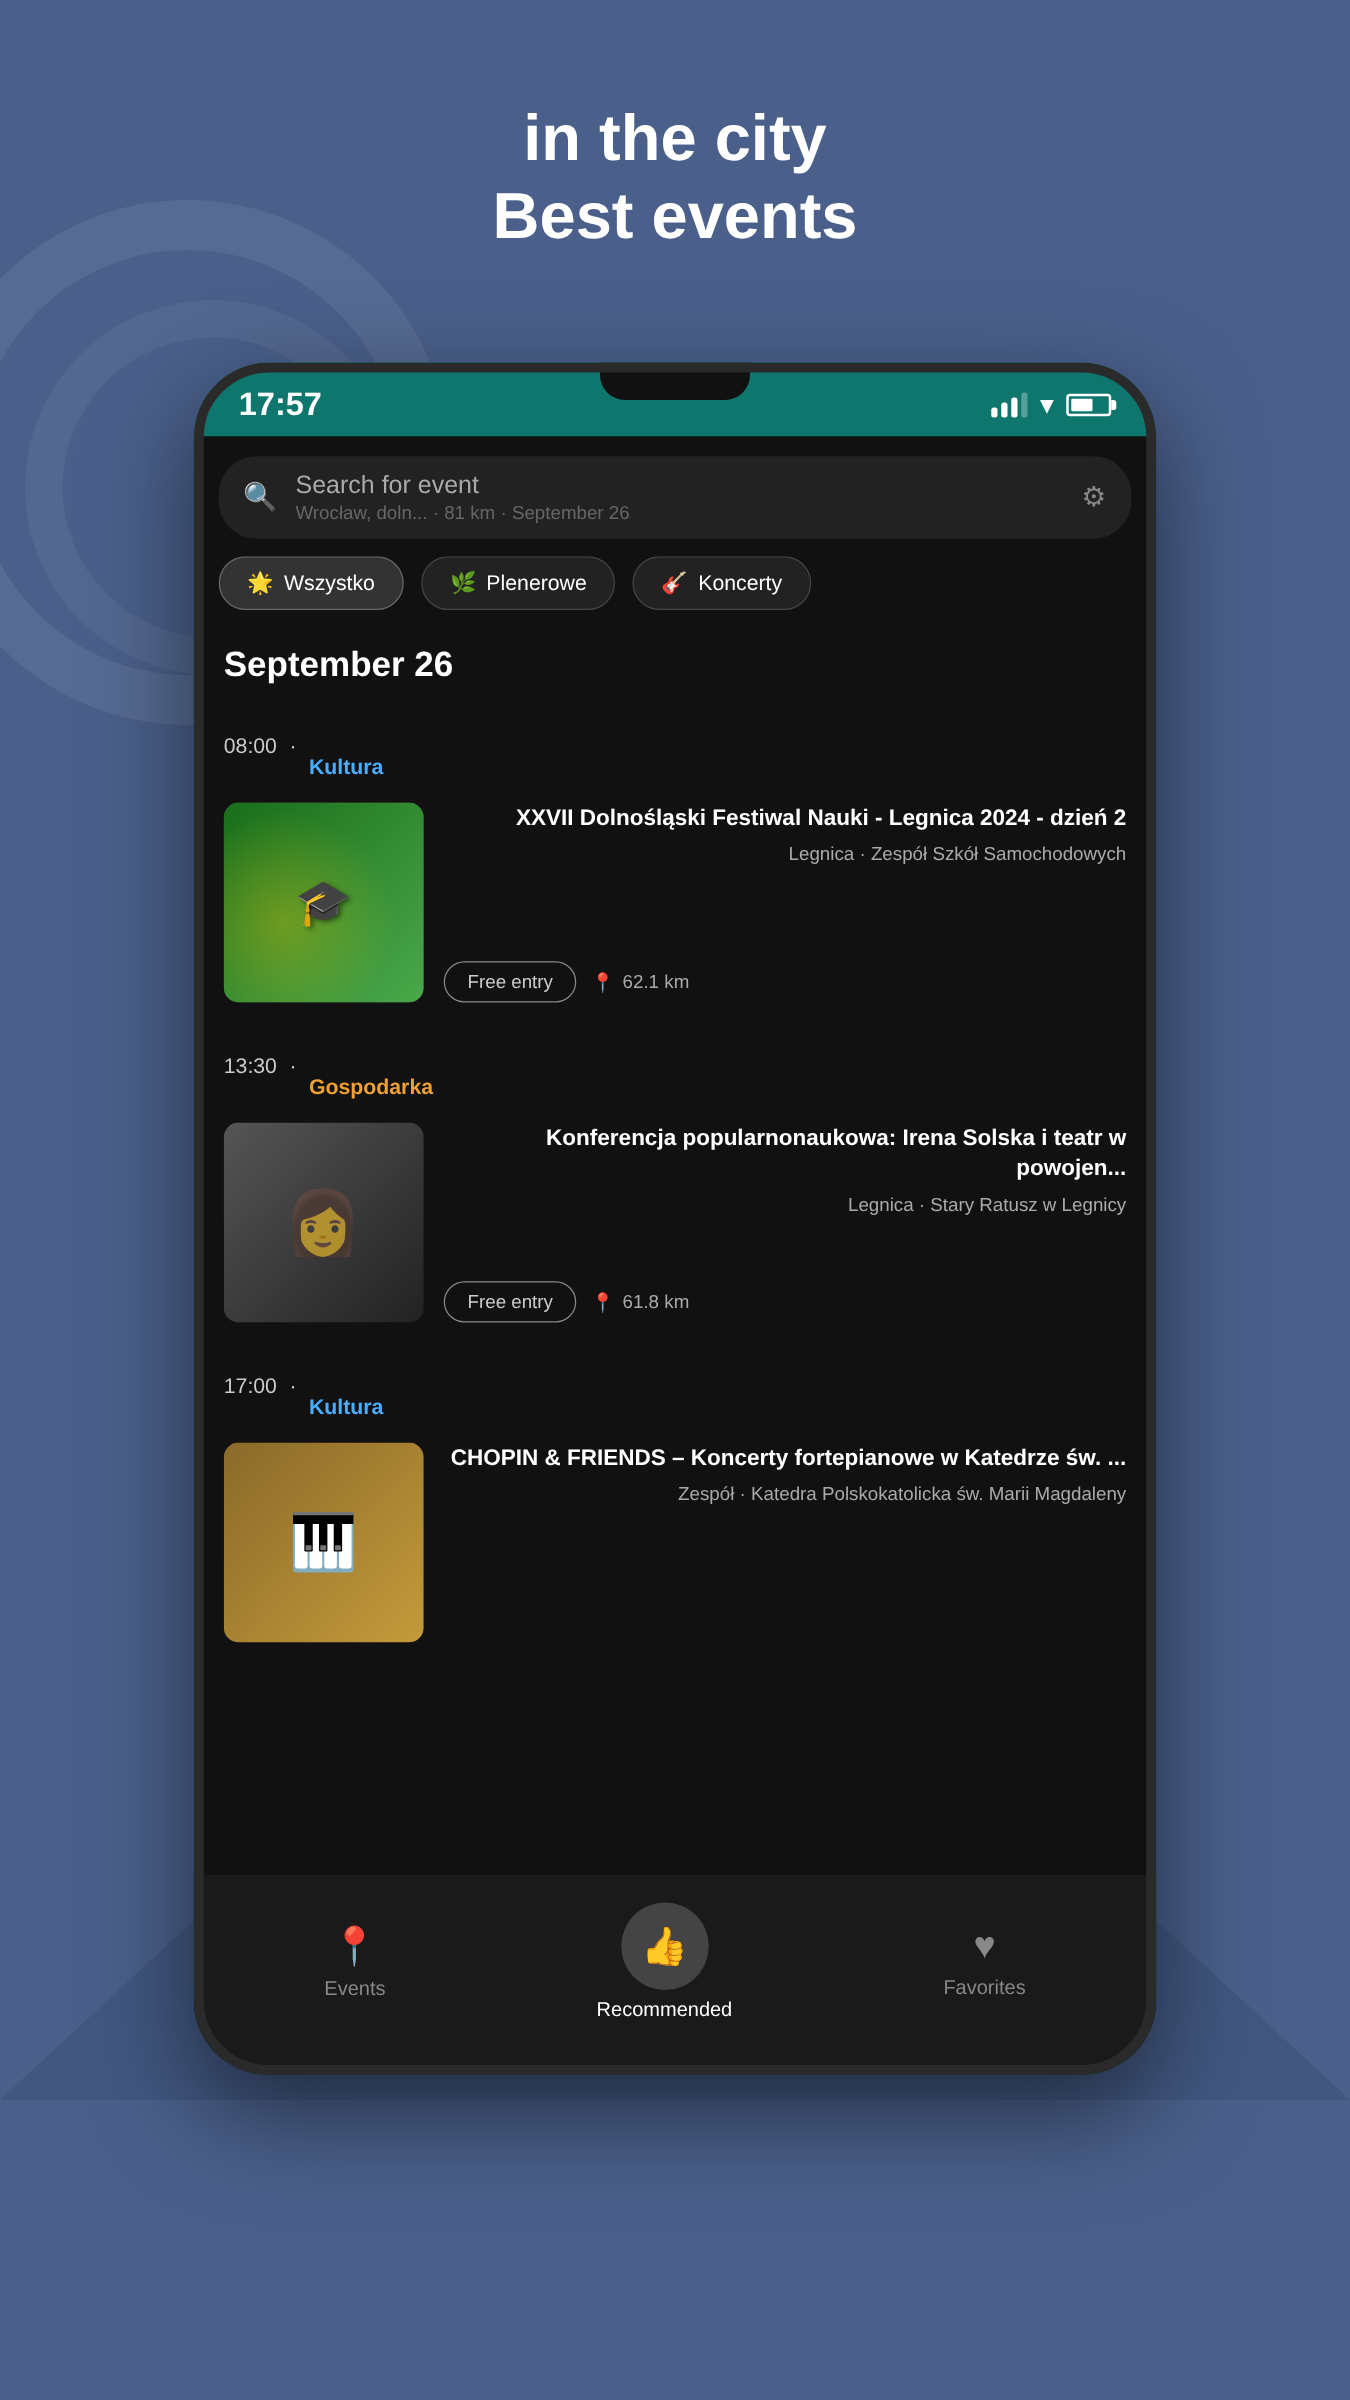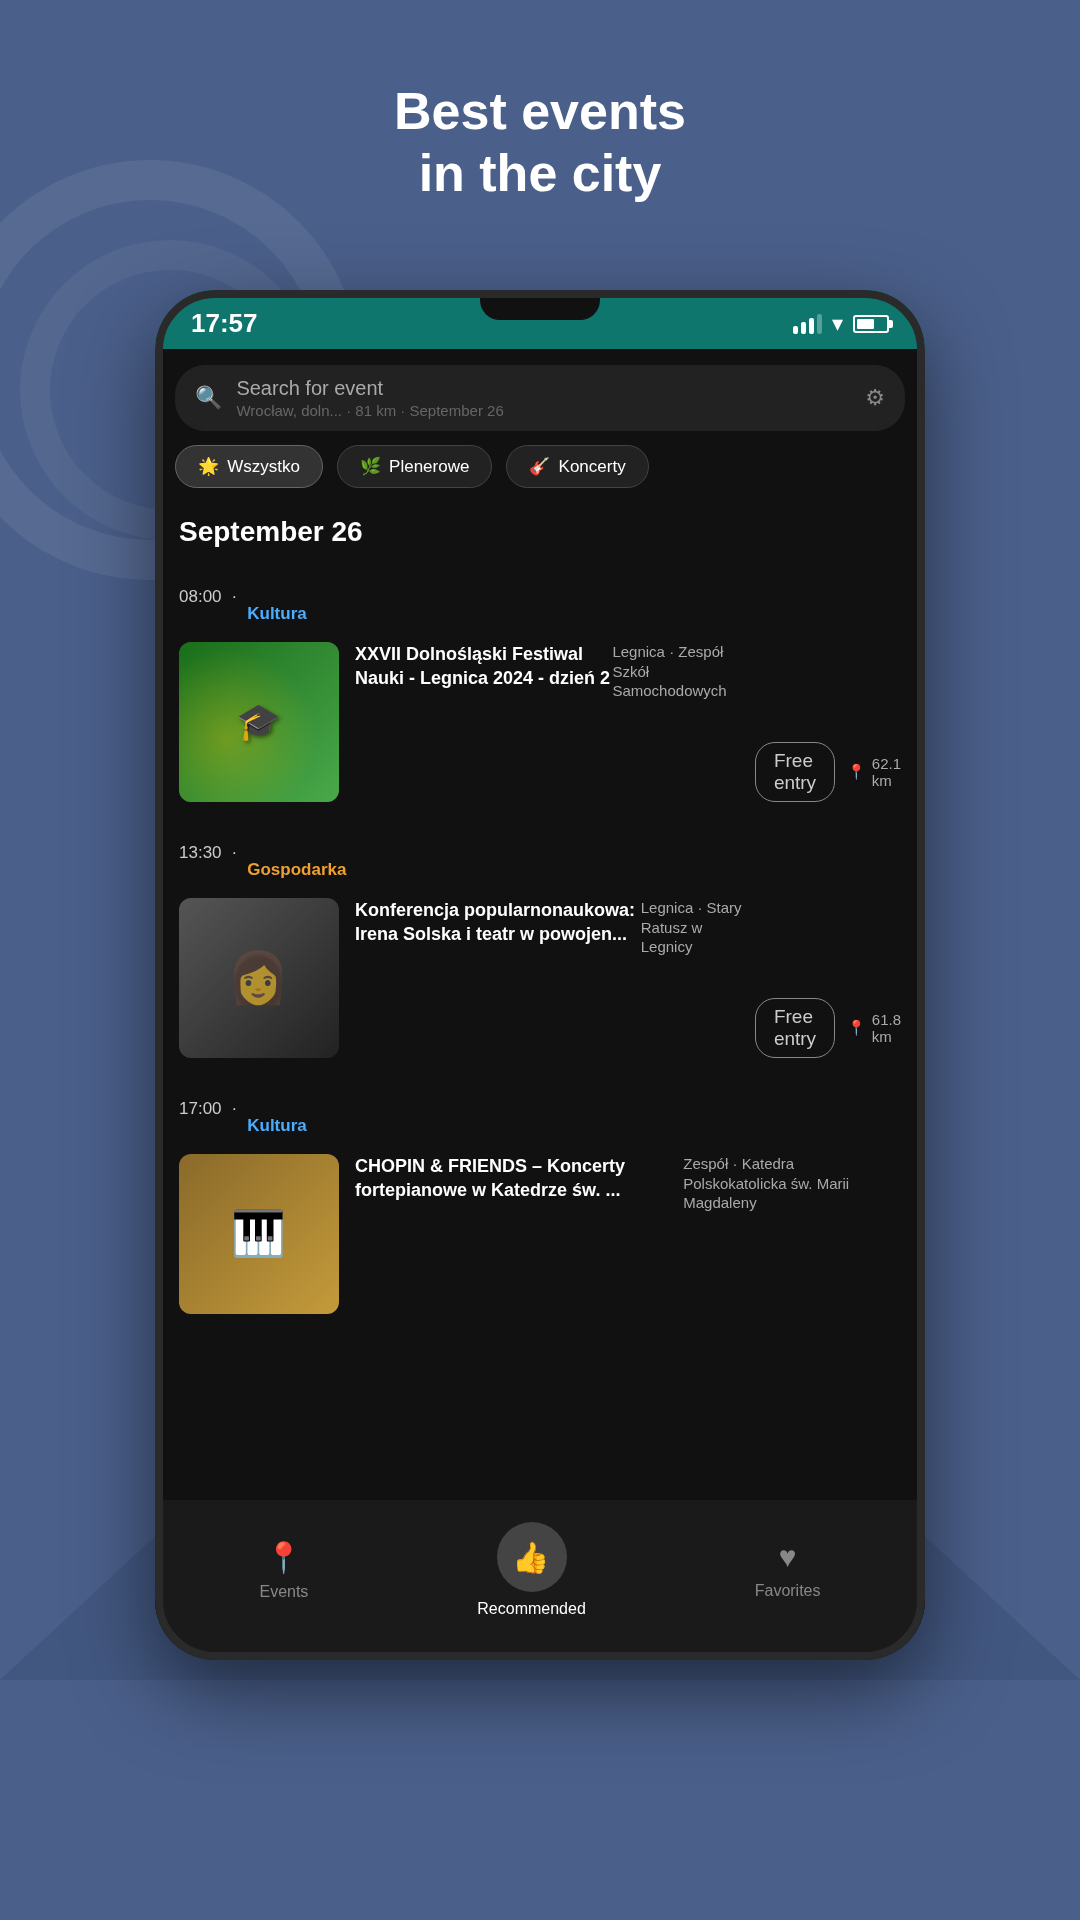--- a/index.html
+++ b/index.html
@@ -288,22 +288,23 @@
       height: 100%;
       display: flex;
       align-items: center;
       justify-content: center;
       font-size: 28px;
       color: white;
     }
     .event-info {
       flex: 1;
       display: flex;
-      flex-direction: row;
+      flex-direction: column;
       justify-content: flex-start;
+      text-align: right;
     }
     .event-title {
       color: white;
       font-size: 18px;
       font-weight: 600;
       line-height: 1.35;
       margin-bottom: 8px;
     }
     .event-location {
       color: #aaa;
@@ -315,21 +316,21 @@
       display: flex;
       align-items: center;
       gap: 12px;
       margin-top: auto;
     }
     .free-entry-btn {
       border: 1.5px solid #888;
       border-radius: 20px;
       padding: 7px 18px;
       color: #ccc;
-      font-size: 19px;
+      font-size: 15px;
       background: transparent;
     }
     .distance {
       display: flex;
       align-items: center;
       gap: 6px;
       color: #aaa;
       font-size: 15px;
     }
 
@@ -389,22 +390,22 @@
     }
   </style>
 </head>
 <body>
 
 <div class="bg-circle-1"></div>
 <div class="bg-circle-2"></div>
 <div class="bg-mountain"></div>
 
 <div class="header-title">
+  <div>in the city</div>
   <div>Best events</div>
-  <div>in the city</div>
 </div>
 
 <div class="phone-frame">
   <div class="camera-notch"></div>
 
   <div class="status-bar">
     <span class="status-time">17:57</span>
     <div class="status-icons">
       <div class="signal-bars">
         <span style="height:8px"></span>

